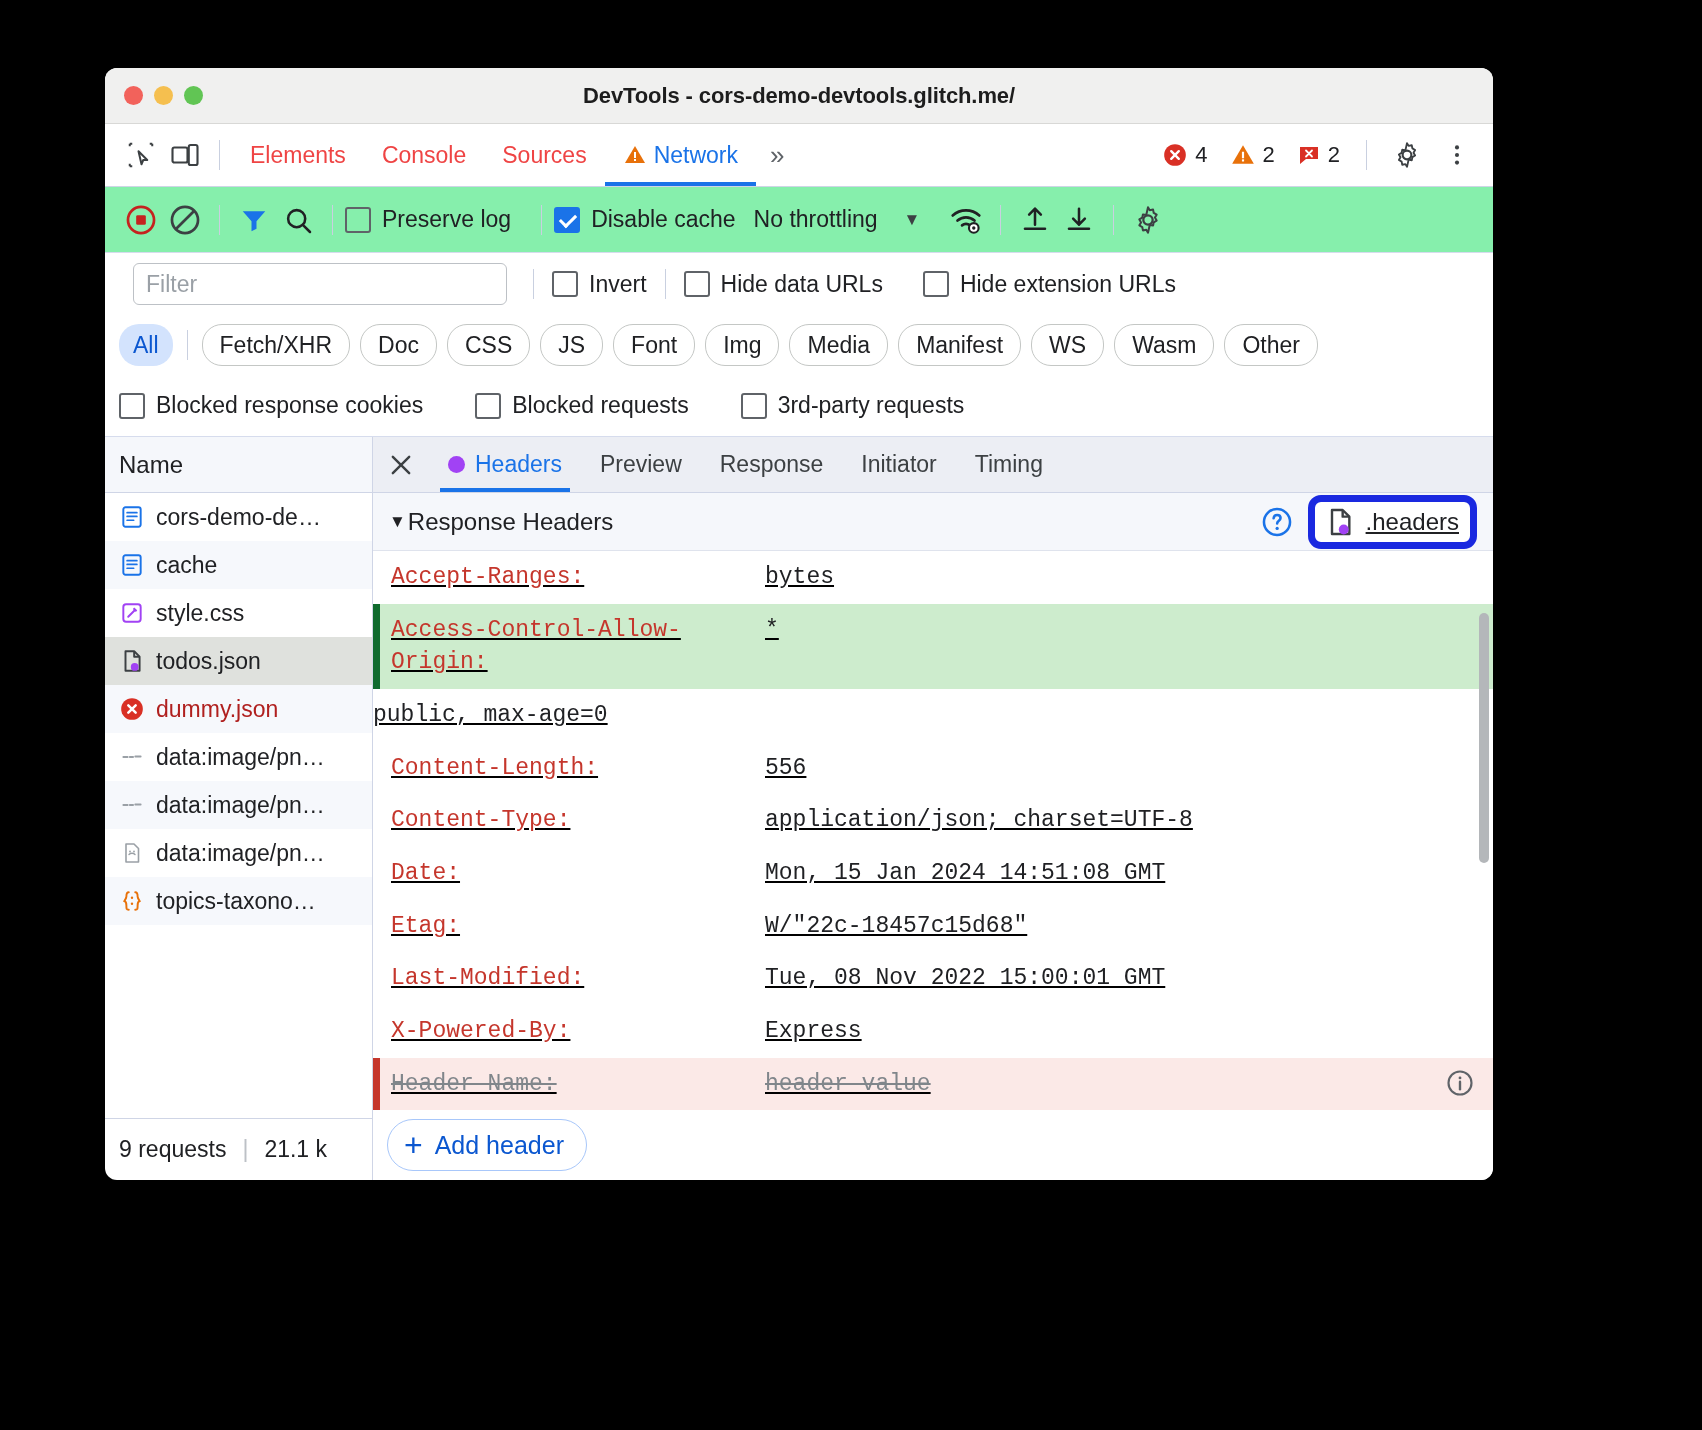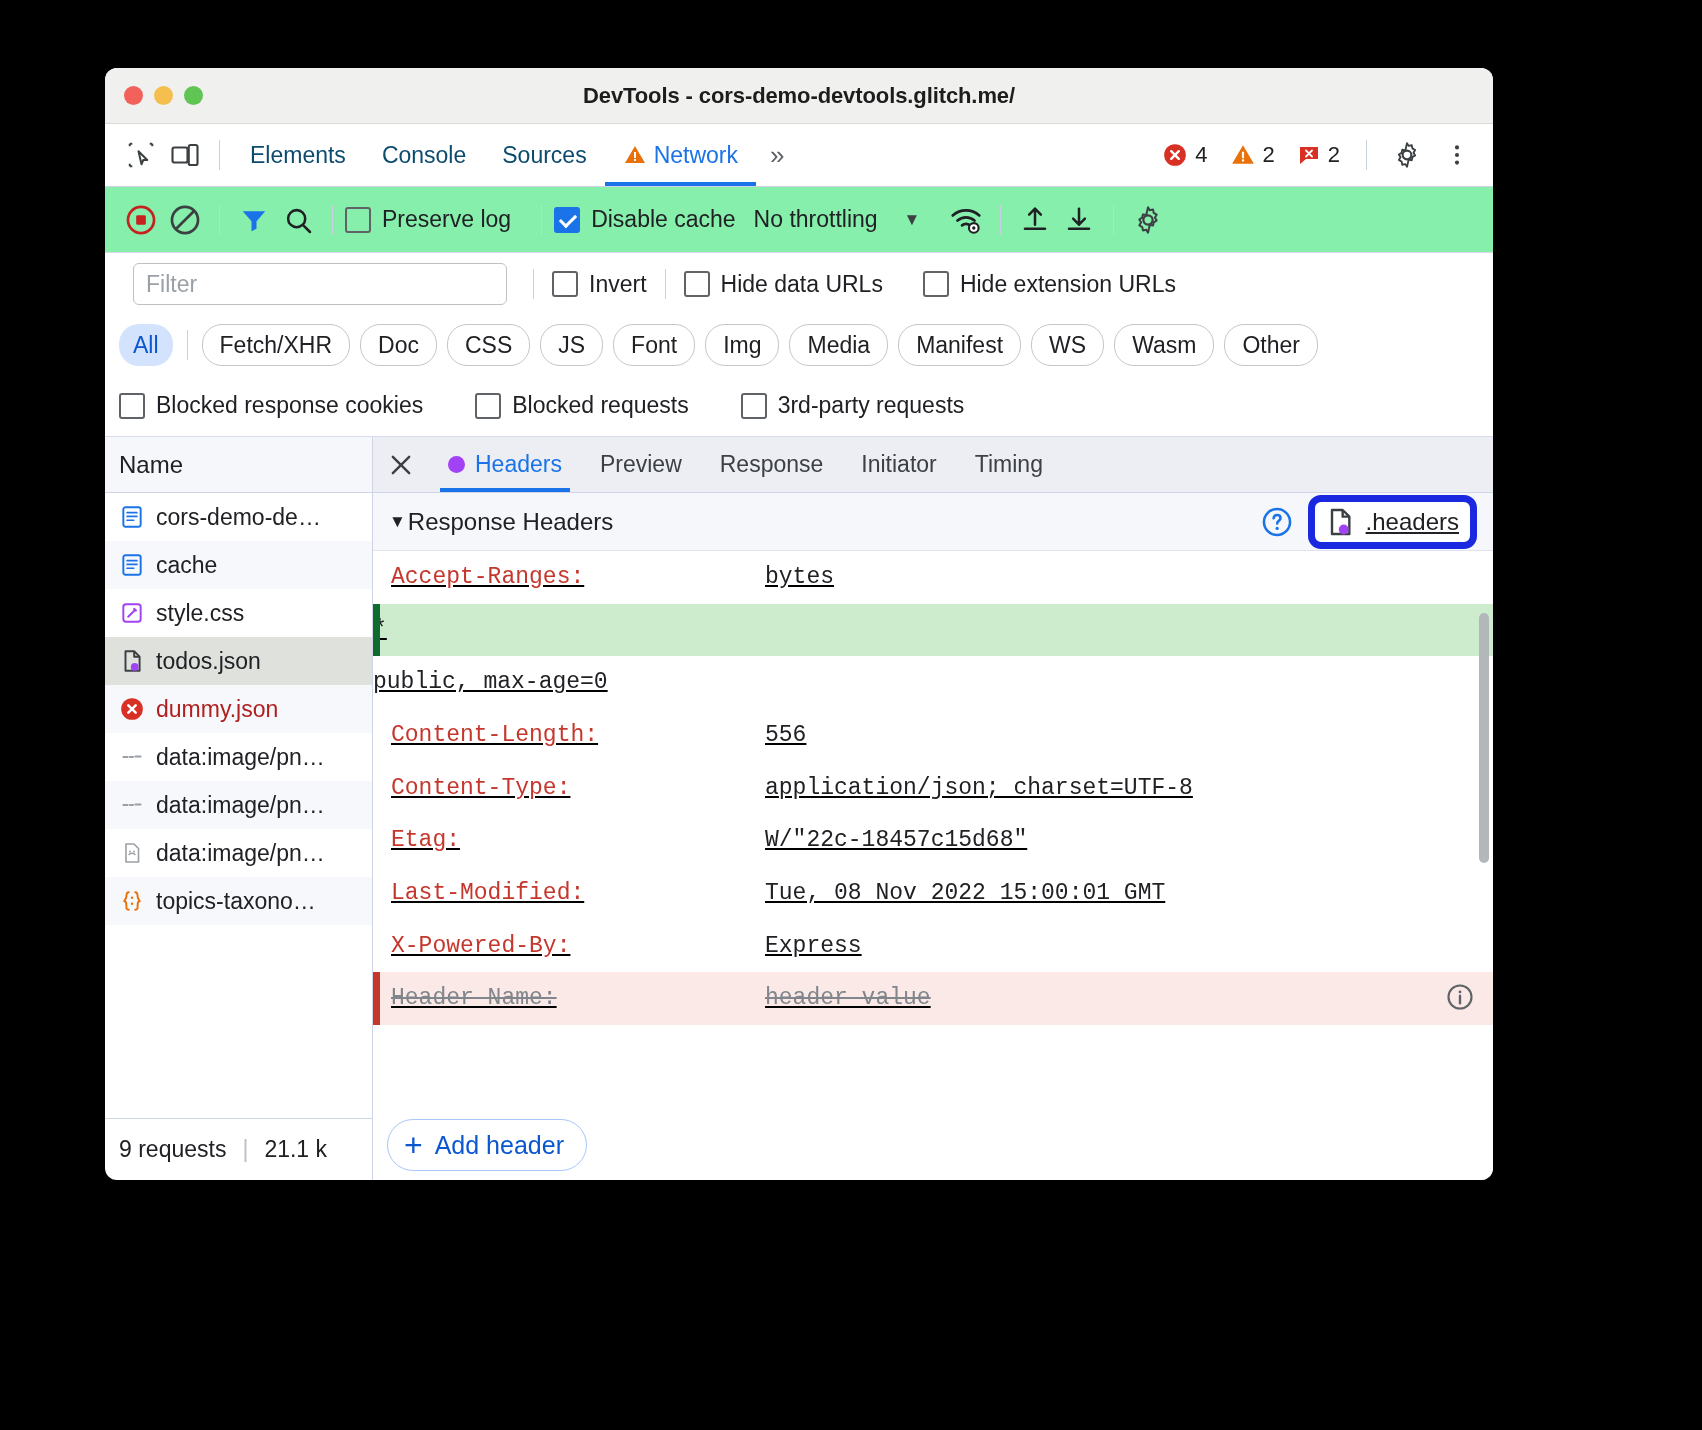--- a/index.html
+++ b/index.html
@@ -47,21 +47,21 @@
     display: flex; align-items: center; gap: 0;
     padding: 0 14px;
   }
   .icobtn {
     width: 44px; height: 44px;
     display: flex; align-items: center; justify-content: center;
     cursor: pointer; border-radius: 4px;
   }
   .vsep { width: 1px; height: 30px; background: #c9d0e0; margin: 0 12px; }
   .dt-tab {
-    font-size: 23px; color: #0c4a6e;
+    font-size: 23px; color: #ef4444;
     padding: 0 18px; height: 62px;
     display: flex; align-items: center; gap: 7px;
     cursor: pointer; position: relative;
   }
   .dt-tab.active { color: #1a73e8; }
   .dt-tab.active::after {
     content: ""; position: absolute; left: 0; right: 0; bottom: 0;
     height: 4px; background: #1a73e8;
   }
   .chev { font-size: 26px; color: #5f6368; padding: 0 14px; cursor: pointer; }
@@ -589,37 +589,42 @@
       </div>
 
       <div class="hdr-scroll">
 
         <div class="hdr-row">
           <div class="hdr-name">Accept-Ranges:</div>
           <div class="hdr-val">bytes</div>
         </div>
 
         <div class="hdr-row green">
+          <div class="hdr-name">Access-Control-Allow-Origin:</div>
           <div class="hdr-val">*</div>
         </div>
 
         <div class="hdr-row">
           <div class="hdr-val">public, max-age=0</div>
         </div>
 
         <div class="hdr-row">
           <div class="hdr-name">Content-Length:</div>
           <div class="hdr-val">556</div>
         </div>
 
         <div class="hdr-row">
           <div class="hdr-name">Content-Type:</div>
           <div class="hdr-val">application/json; charset=UTF-8</div>
         </div>
 
+        <div class="hdr-row">
+          <div class="hdr-name">Date:</div>
+          <div class="hdr-val">Mon, 15 Jan 2024 14:51:08 GMT</div>
+        </div>
 
         <div class="hdr-row">
           <div class="hdr-name">Etag:</div>
           <div class="hdr-val">W/"22c-18457c15d68"</div>
         </div>
 
         <div class="hdr-row">
           <div class="hdr-name">Last-Modified:</div>
           <div class="hdr-val">Tue, 08 Nov 2022 15:00:01 GMT</div>
         </div>

